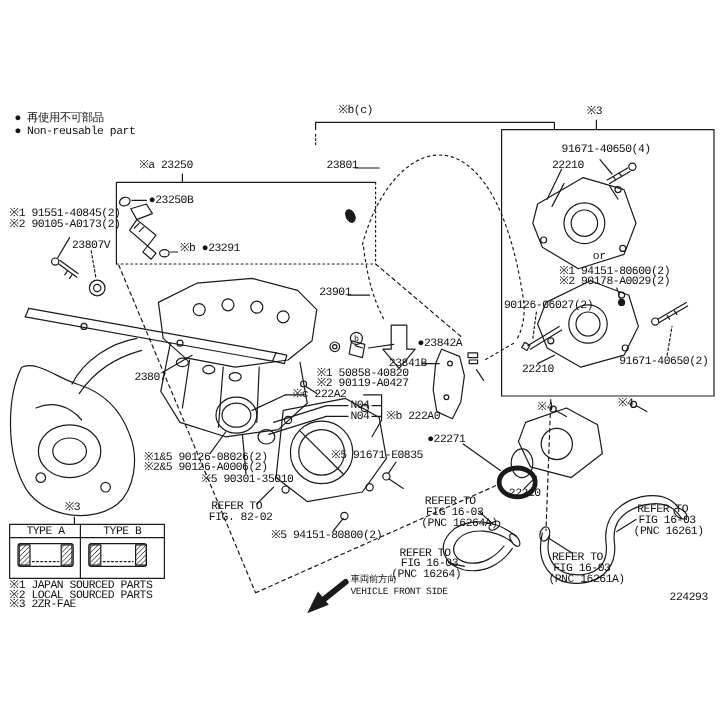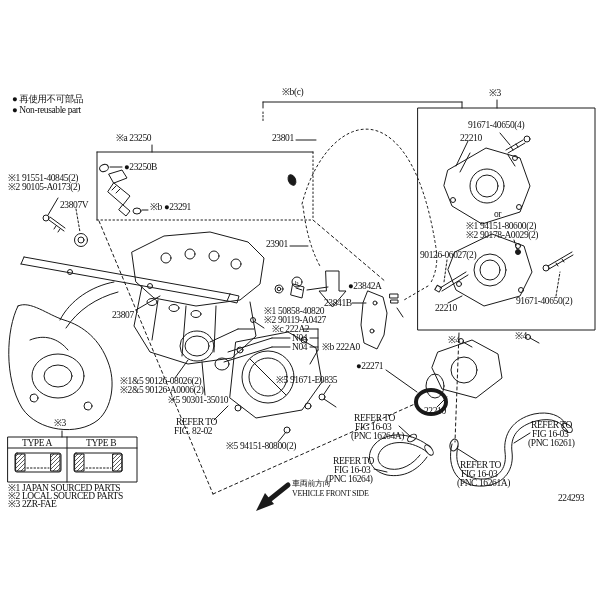--- a/index.html
+++ b/index.html
@@ -1,17 +1,17 @@
 <!DOCTYPE html>
 <html><head>
 <meta charset="utf-8">
 <style>
   html,body{margin:0;padding:0;background:#ffffff;}
   .pg{position:relative;width:600px;height:600px;background:#ffffff;overflow:hidden;
-      font-family:Liberation Serif, serif;}
+      font-family:Liberation Mono, monospace;}
   .pg svg{position:absolute;left:0;top:0;}
   .lbl{position:absolute;font-size:9.5px;line-height:8.5px;letter-spacing:-0.4px;
        color:#111;white-space:pre;}
   .sm{font-size:8px;letter-spacing:-0.3px;}
   .tiny{font-size:7px;letter-spacing:0;}
 </style>
 </head>
 <body>
 
 <div class="pg">
@@ -239,21 +239,21 @@
 
 <div class="lbl" style="left:282px;top:88px">※b(c)</div>
 <div class="lbl" style="left:272px;top:134px">23801</div>
 <div class="lbl" style="left:266px;top:240px">23901</div>
 <div class="lbl tiny" style="left:295px;top:279px">b</div>
 
 <div class="lbl" style="left:348px;top:282px">●23842A</div>
 <div class="lbl" style="left:324px;top:299px">23841B</div>
 <div class="lbl" style="left:264px;top:307px">※1 50858-40820</div>
 <div class="lbl" style="left:264px;top:316px">※2 90119-A0427</div>
-<div class="lbl" style="left:272px;top:325px">※c 222A2</div>
+<div class="lbl" style="left:244px;top:325px">※c 222A2</div>
 <div class="lbl" style="left:292px;top:334px">N04</div>
 <div class="lbl" style="left:292px;top:343px">N04</div>
 <div class="lbl" style="left:322px;top:343px">※b 222A0</div>
 
 <div class="lbl" style="left:112px;top:311px">23807</div>
 <div class="lbl" style="left:120px;top:377px">※1&amp;5 90126-08026(2)</div>
 <div class="lbl" style="left:120px;top:386px">※2&amp;5 90126-A0006(2)</div>
 <div class="lbl" style="left:168px;top:396px">※5 90301-35010</div>
 
 <div class="lbl" style="left:176px;top:418px">REFER TO</div>

